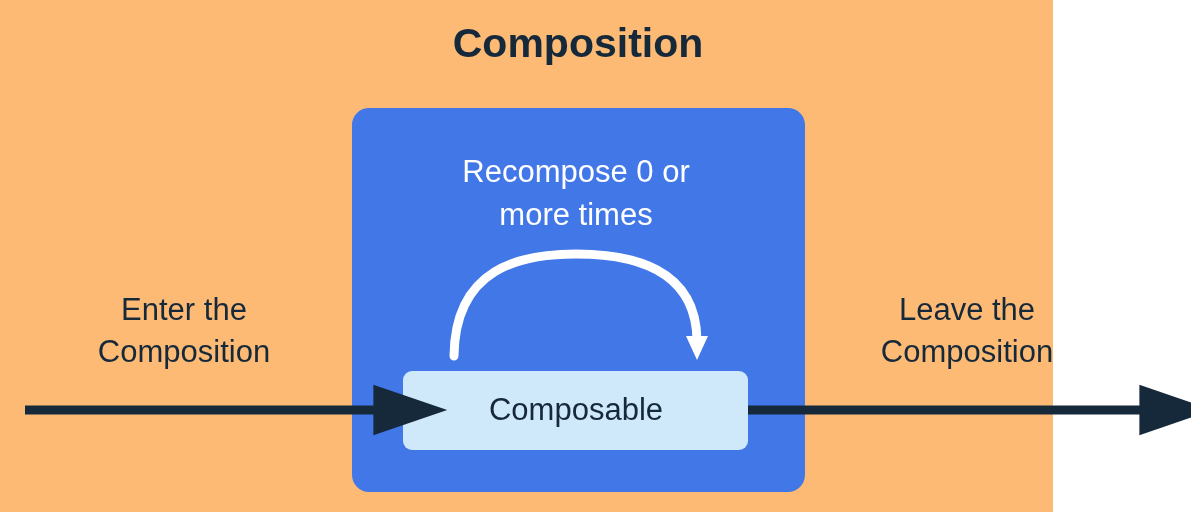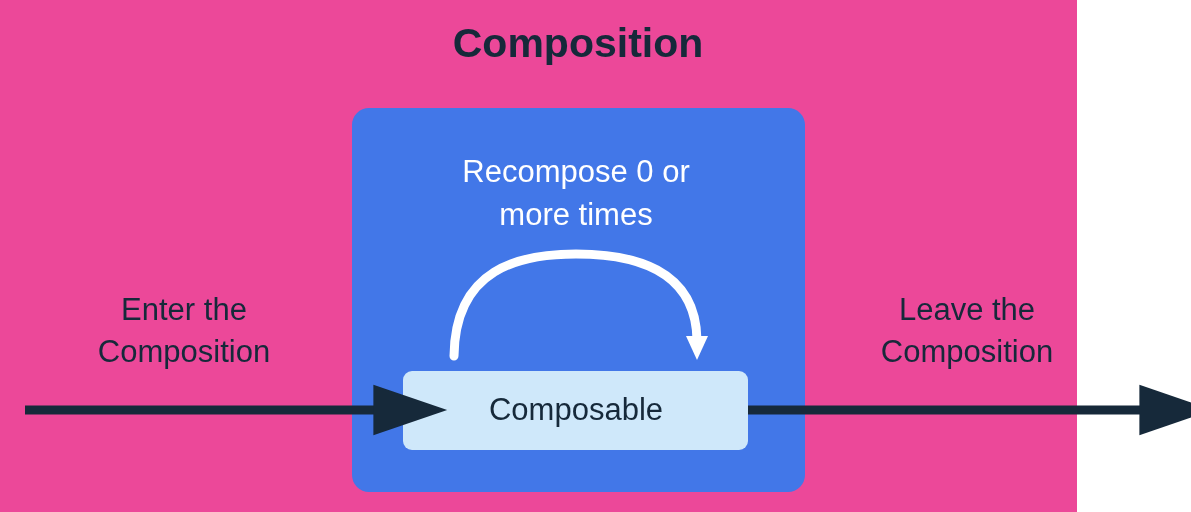--- a/index.html
+++ b/index.html
@@ -10,22 +10,21 @@
   body {
     width: 1191px;
     height: 512px;
     overflow: hidden;
     font-family: "Liberation Sans", sans-serif;
   }
   #diagram-root {
     position: relative;
     width: 1053px;
     height: 512px;
-    background: #ec4899;
-    padding-left: 24px;
+    background: #fdba74;
   }
   #diagram-svg {
     position: absolute;
     top: 0;
     left: 0;
     width: 1191px;
     height: 512px;
   }
   .svg-title {
     font-family: "Liberation Sans", sans-serif;

